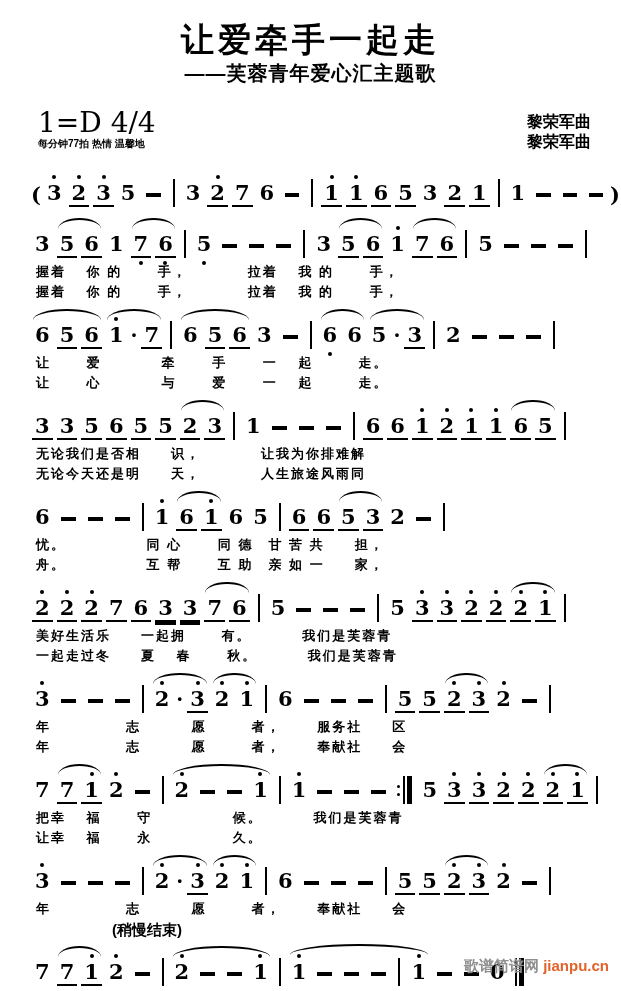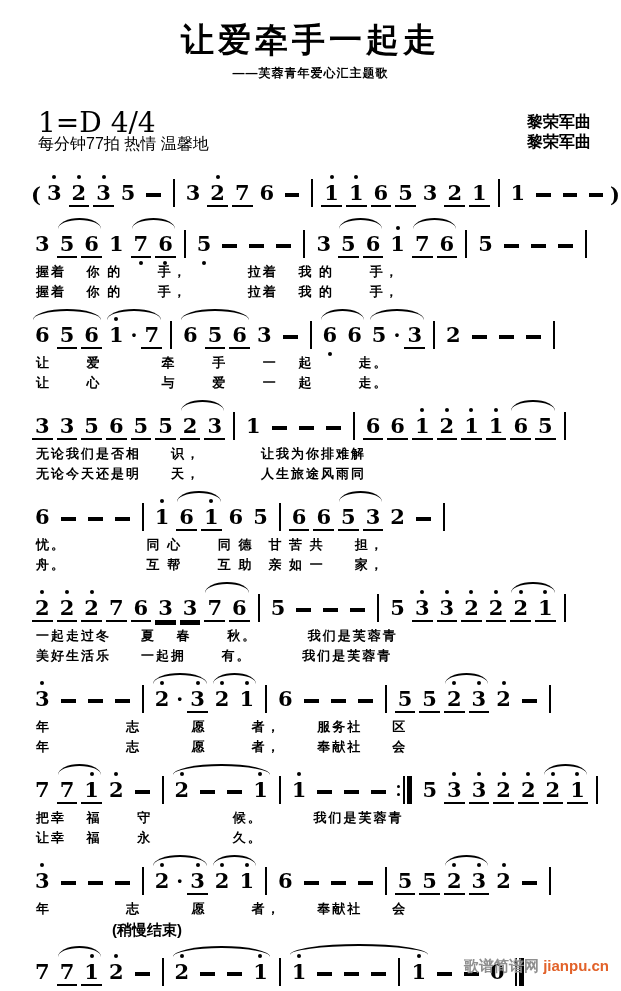--- a/index.html
+++ b/index.html
@@ -8,27 +8,27 @@
     width:621px;height:991px;
     background:#ffffff;color:#000;
     font-family:"Liberation Sans",sans-serif;
     overflow:hidden;
   }
   .title{
     text-align:center;font-size:33px;font-weight:900;
     letter-spacing:4px;margin-top:20px;line-height:40px;
   }
   .subtitle{
-    text-align:center;font-size:12px;font-weight:bold;
+    text-align:center;font-size:20px;font-weight:bold;
     letter-spacing:1px;line-height:26px;
   }
   .meta{position:relative;margin-top:26px;height:46px;}
   .meta-left{position:absolute;left:38px;top:0;}
   .key{font-size:28px;font-weight:normal;font-family:"DejaVu Serif",serif;line-height:22px;}
-  .tempo{font-size:16px;font-weight:normal;line-height:20px;}
+  .tempo{font-size:10px;font-weight:bold;line-height:20px;}
   .meta-right{position:absolute;right:30px;top:0;text-align:left;}
   .credit{font-size:16px;font-weight:bold;line-height:20px;}
 
   .score{margin-top:6px;}
   .sys{margin-bottom:4px;}
   .notes{
     display:flex;align-items:flex-end;
     padding:15px 0 4px 30px;
     font-family:"DejaVu Serif",serif;font-weight:bold;font-size:21px;
     white-space:nowrap;
@@ -288,22 +288,22 @@
         <span class="nt hi u1">3</span>
         <span class="nt hi u1">3</span>
         <span class="nt hi u1">2</span>
         <span class="nt hi u1">2</span>
         <span class="slur">
           <span class="nt hi u1">2</span>
           <span class="nt hi u1">1</span>
         </span>
         <span class="bar"></span>
       </div>
+    <div class="lyr">美好生活乐　　一起拥　　 有。　　　 我们是芙蓉青</div>
     <div class="lyr">一起走过冬　　夏　 春　　 秋。　　　 我们是芙蓉青</div>
-    <div class="lyr">美好生活乐　　一起拥　　 有。　　　 我们是芙蓉青</div>
   </div>
 
   <div class="sys">
     <div class="notes">
         <span class="nt hi">3</span>
         <span class="dash"></span>
         <span class="dash"></span>
         <span class="dash"></span>
         <span class="bar"></span>
         <span class="slur">

